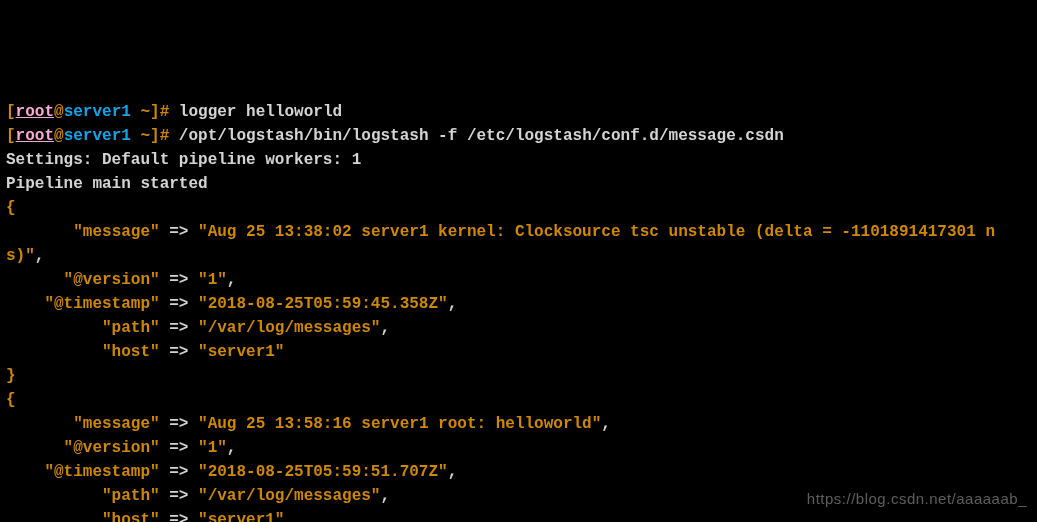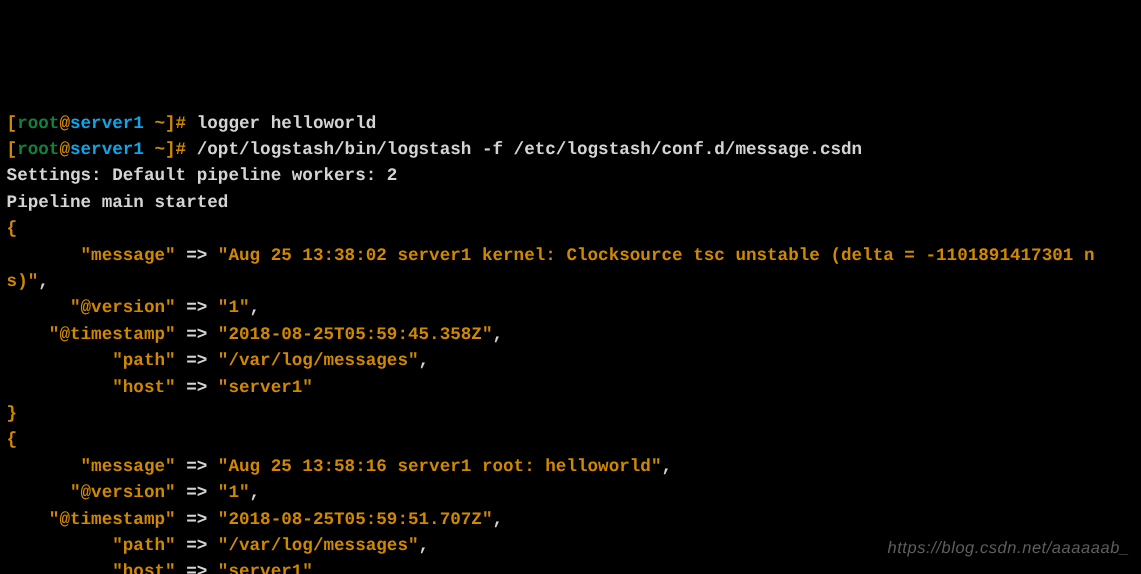--- a/index.html
+++ b/index.html
@@ -16,52 +16,51 @@
       padding: 4px 6px;
       color: #d4d4d4;
       width: 1037px;
       height: 522px;
       overflow: hidden;
       white-space: pre-wrap;
       word-break: break-all;
       position: relative;
     }
     .prompt-bracket { color: #d08800; }
-    .prompt-user { color: #15803d; }
+    .prompt-user { color: #f9a8d4; text-decoration: underline; }
     .prompt-at { color: #d08800; }
     .prompt-host { color: #0ea5e9; }
     .prompt-path { color: #d08800; }
     .prompt-end { color: #d08800; }
     .command { color: #d4d4d4; margin-top: 44px; }
     .output-text { color: #d4d4d4; }
     .brace { color: #d08800; font-weight: bold; }
     .key { color: #d08800; font-weight: bold; }
     .arrow { color: #d4d4d4; }
     .value { color: #d08800; font-weight: bold; }
     .comma { color: #d4d4d4; }
     .watermark {
       position: absolute;
       bottom: 12px;
       right: 10px;
       color: #5e5e5e;
       font-family: Arial, sans-serif;
       font-size: 15px;
       font-weight: normal;
-      font-style: italic;
       letter-spacing: 0.5px;
     }
   </style>
 </head>
 <body>
 
 
 
 <div><span class="prompt-bracket">[</span><span class="prompt-user">root</span><span class="prompt-at">@</span><span class="prompt-host">server1</span><span class="prompt-path"> ~</span><span class="prompt-bracket">]</span><span class="prompt-end"># </span><span class="command">logger helloworld</span>
 <span class="prompt-bracket">[</span><span class="prompt-user">root</span><span class="prompt-at">@</span><span class="prompt-host">server1</span><span class="prompt-path"> ~</span><span class="prompt-bracket">]</span><span class="prompt-end"># </span><span class="command">/opt/logstash/bin/logstash -f /etc/logstash/conf.d/message.csdn</span>
-<span class="output-text">Settings: Default pipeline workers: 2</span>
+<span class="output-text">Settings: Default pipeline workers: 1</span>
 <span class="output-text">Pipeline main started</span>
 <span class="brace">{</span>
        <span class="key">"message"</span><span class="arrow"> =&gt; </span><span class="value">"Aug 25 13:38:02 server1 kernel: Clocksource tsc unstable (delta = -1101891417301 ns)"</span><span class="comma">,</span>
       <span class="key">"@version"</span><span class="arrow"> =&gt; </span><span class="value">"1"</span><span class="comma">,</span>
     <span class="key">"@timestamp"</span><span class="arrow"> =&gt; </span><span class="value">"2018-08-25T05:59:45.358Z"</span><span class="comma">,</span>
           <span class="key">"path"</span><span class="arrow"> =&gt; </span><span class="value">"/var/log/messages"</span><span class="comma">,</span>
           <span class="key">"host"</span><span class="arrow"> =&gt; </span><span class="value">"server1"</span>
 <span class="brace">}</span>
 <span class="brace">{</span>
        <span class="key">"message"</span><span class="arrow"> =&gt; </span><span class="value">"Aug 25 13:58:16 server1 root: helloworld"</span><span class="comma">,</span>

